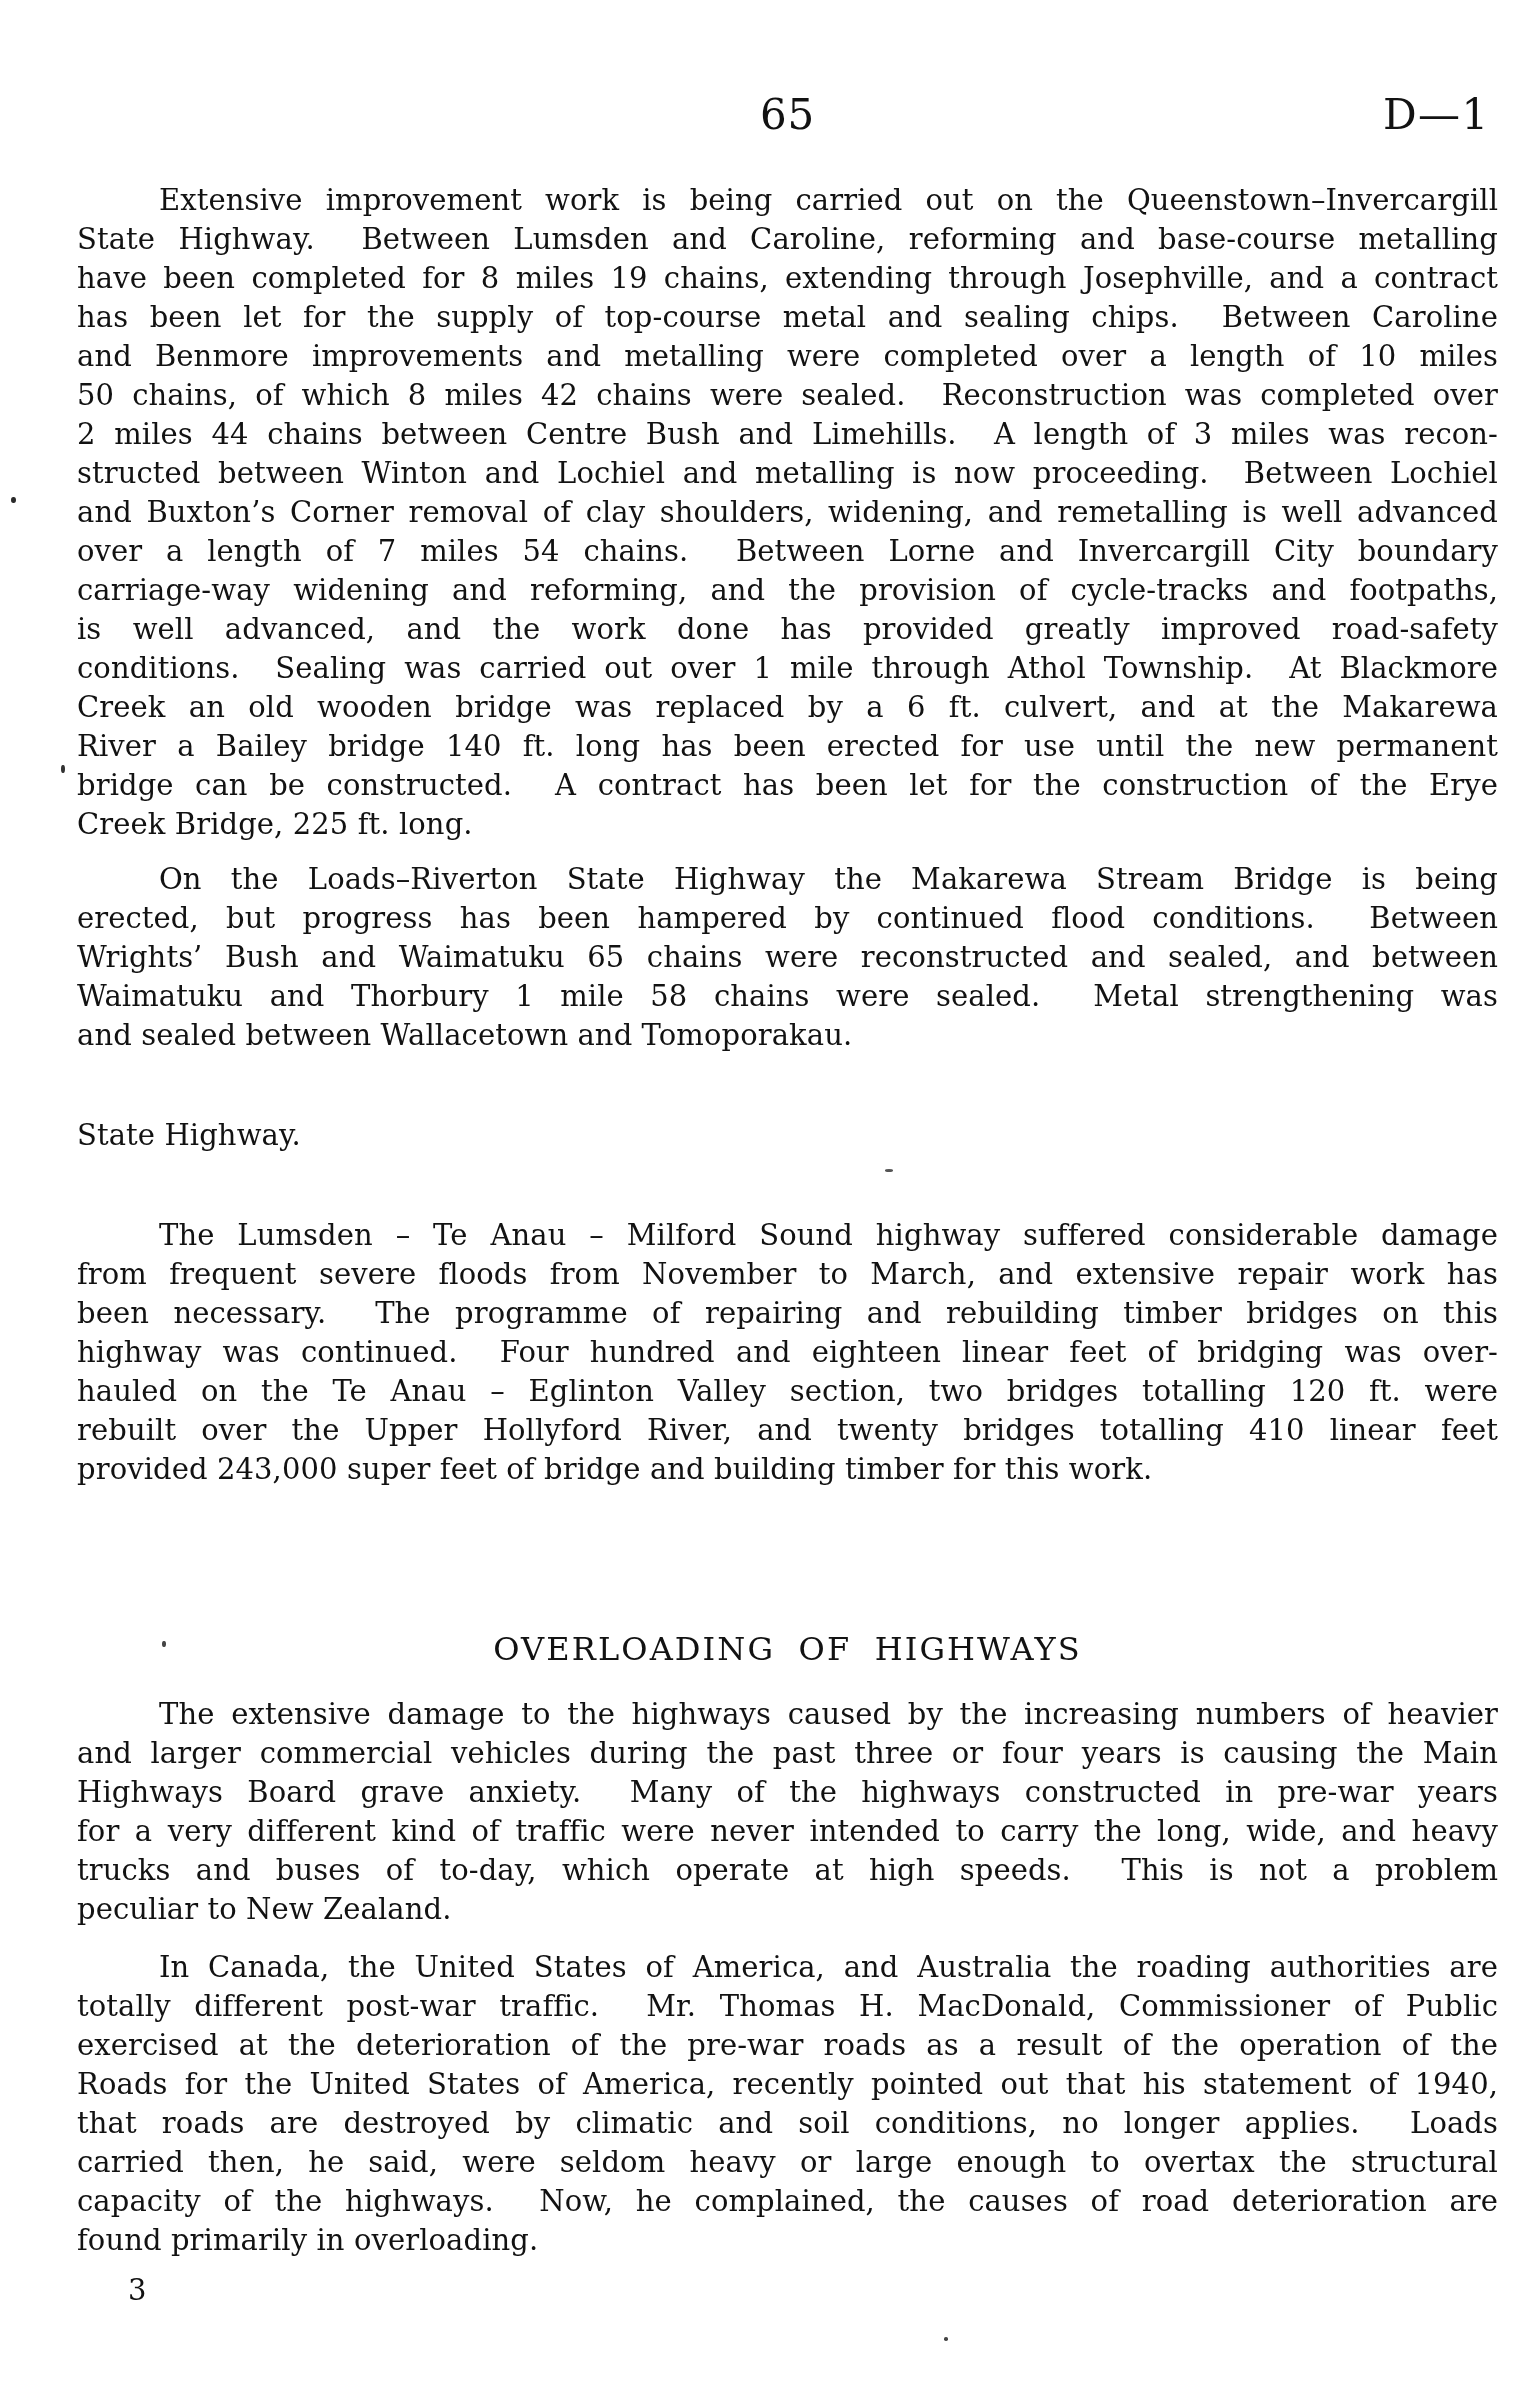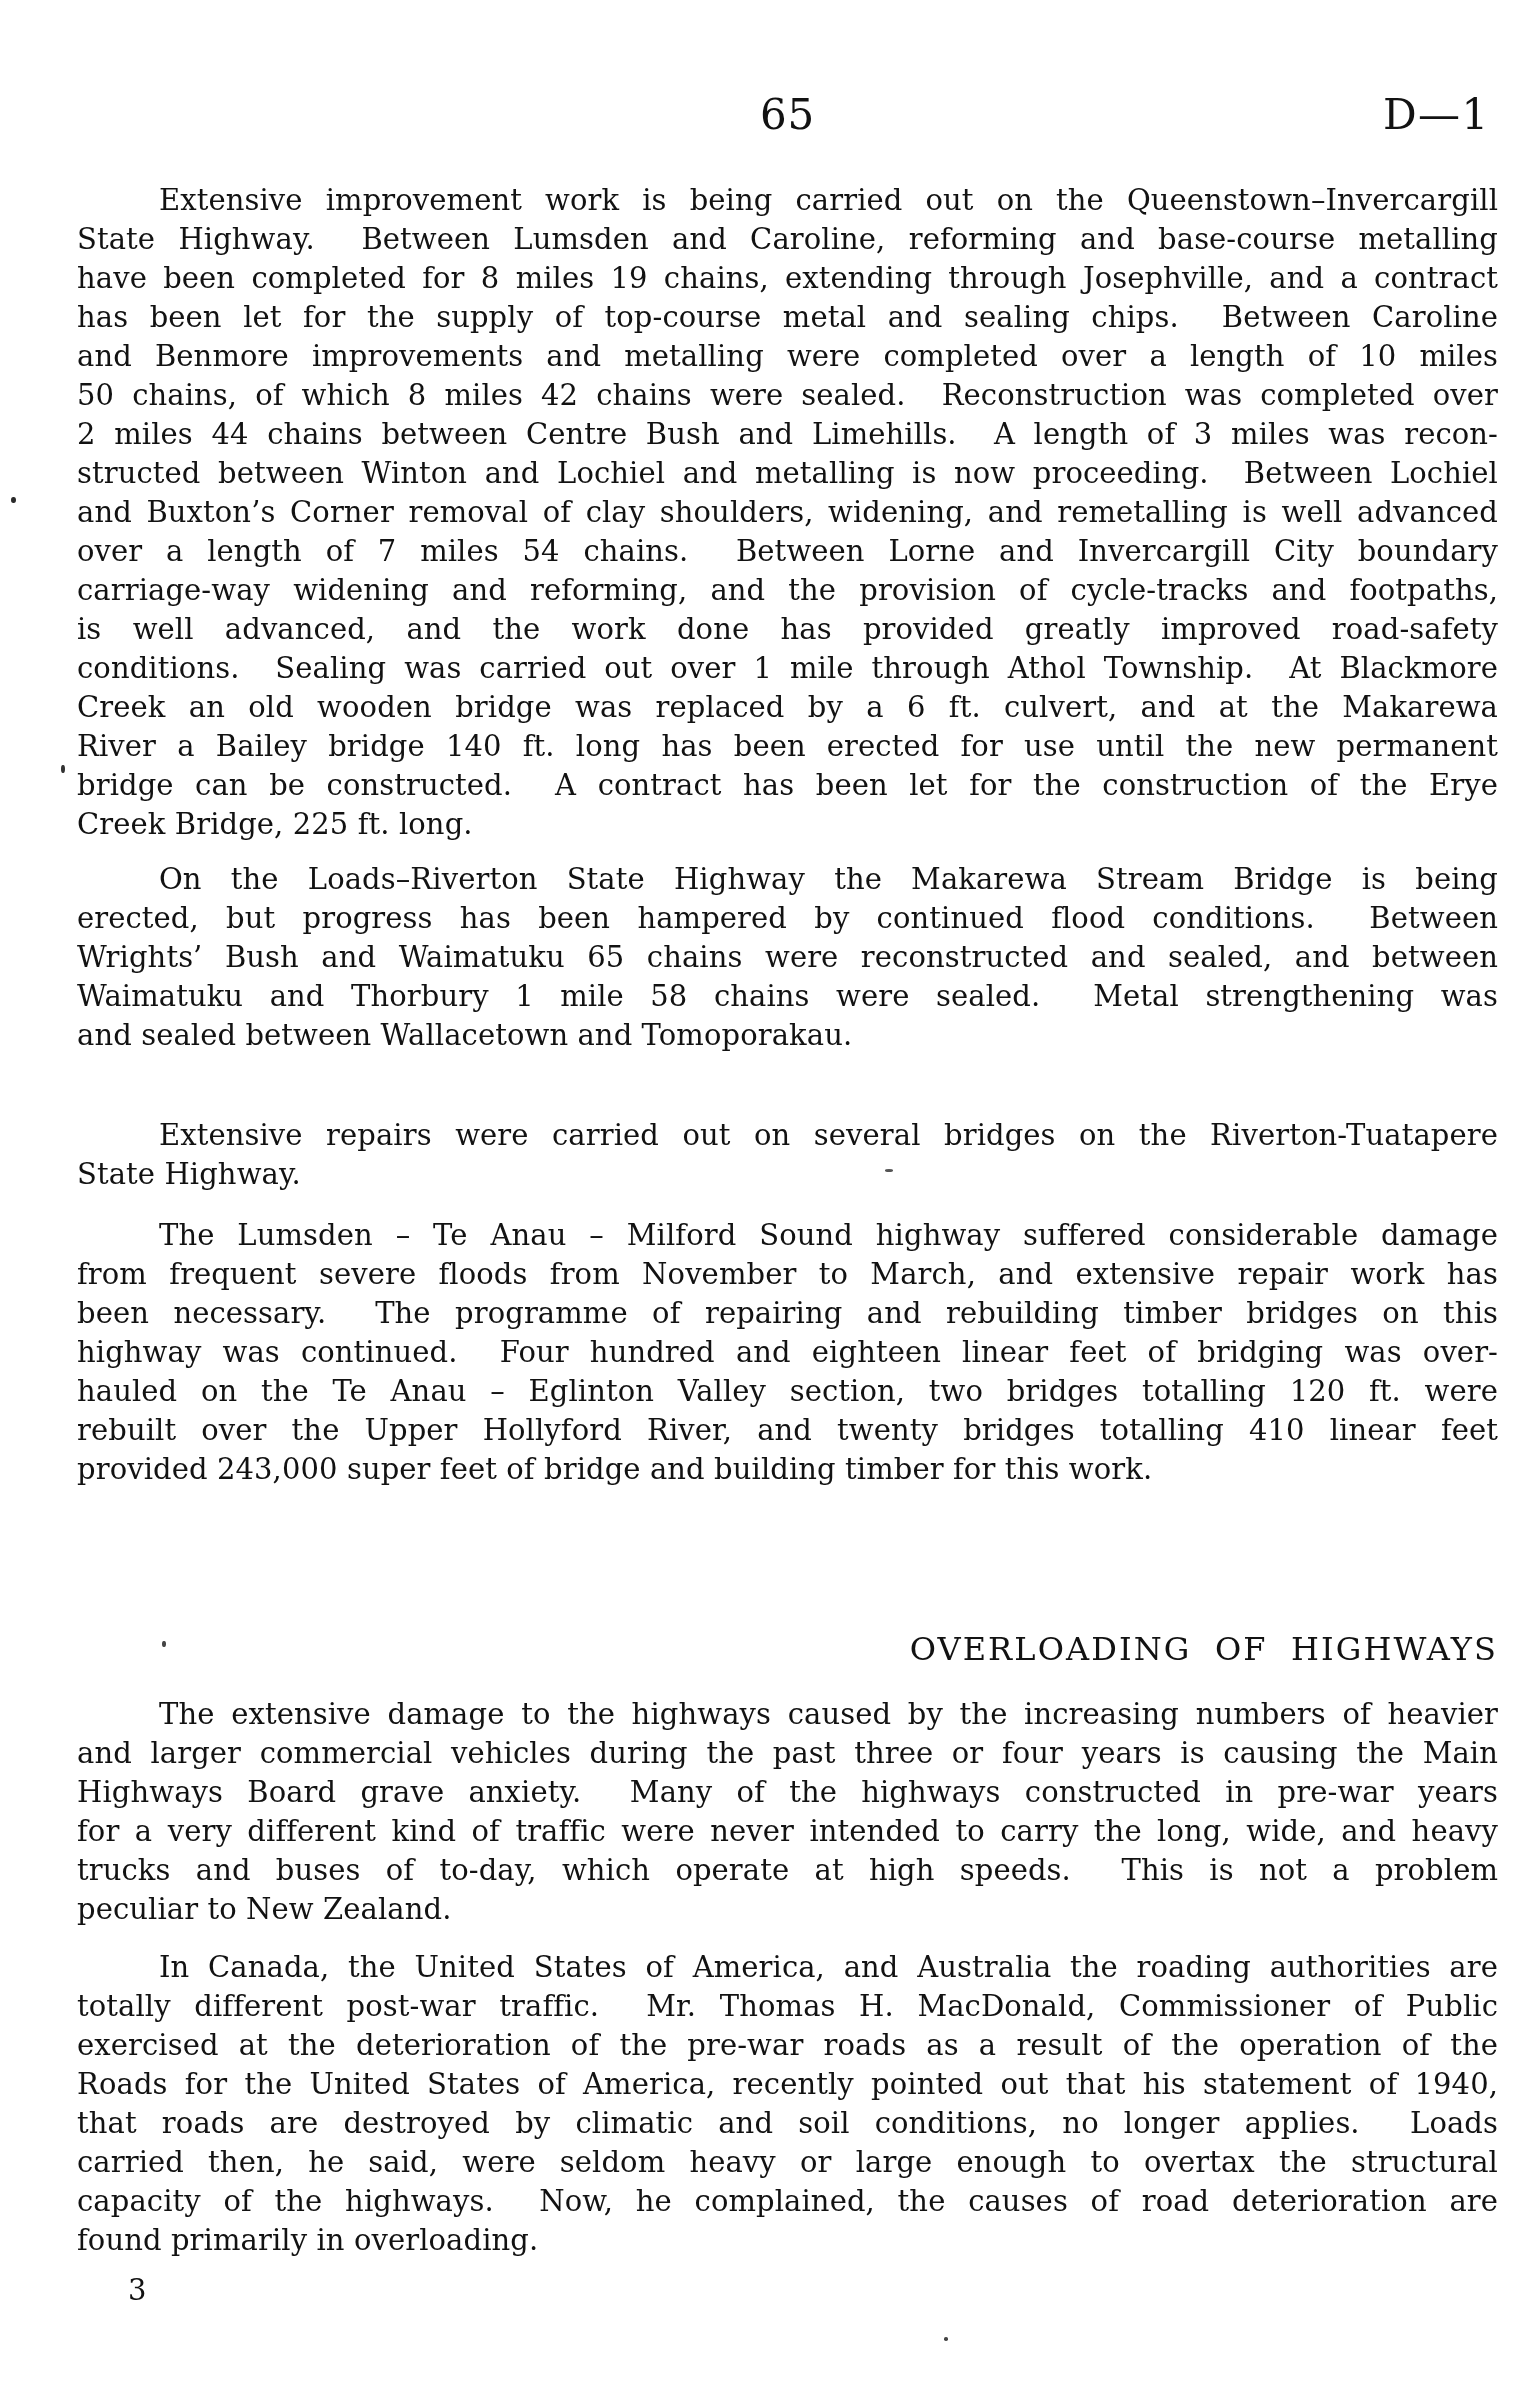--- a/index.html
+++ b/index.html
@@ -56,21 +56,21 @@
   .para .line.last {
     text-align-last: left;
     white-space: normal;
   }
   
   .section-heading {
     position: absolute;
     top: 1628px;
     left: 77px;
     width: 1421px;
-    text-align: right;
+    text-align: center;
     font-size: 32px;
     line-height: 42px;
     letter-spacing: 2.1px;
     word-spacing: 11.2px;
   }
   .footer-mark {
     position: absolute;
     top: 2271px;
     left: 128px;
     font-size: 29px;
@@ -117,21 +117,20 @@
       <div class="line last">Creek Bridge, 225 ft. long.</div>
     </div>
   <div class="para" style="top:860px">
       <div class="line first">On the Loads–Riverton State Highway the Makarewa Stream Bridge is being</div>
       <div class="line">erected, but progress has been hampered by continued flood conditions.&nbsp; Between</div>
       <div class="line">Wrights’ Bush and Waimatuku 65 chains were reconstructed and sealed, and between</div>
       <div class="line">Waimatuku and Thorbury 1 mile 58 chains were sealed.&nbsp; Metal strengthening was</div>
       <div class="line last">and sealed between Wallacetown and Tomoporakau.</div>
     </div>
   <div class="para" style="top:1116px">
-      <div class="line first">Extensive repairs were carried out on several bridges on the Riverton-Tuatapere</div>
       <div class="line last">State Highway.</div>
     </div>
   <div class="para" style="top:1216px">
       <div class="line first">The Lumsden – Te Anau – Milford Sound highway suffered considerable damage</div>
       <div class="line">from frequent severe floods from November to March, and extensive repair work has</div>
       <div class="line">been necessary.&nbsp; The programme of repairing and rebuilding timber bridges on this</div>
       <div class="line">highway was continued.&nbsp; Four hundred and eighteen linear feet of bridging was over-</div>
       <div class="line">hauled on the Te Anau – Eglinton Valley section, two bridges totalling 120 ft. were</div>
       <div class="line">rebuilt over the Upper Hollyford River, and twenty bridges totalling 410 linear feet</div>
       <div class="line last">provided 243,000 super feet of bridge and building timber for this work.</div>

